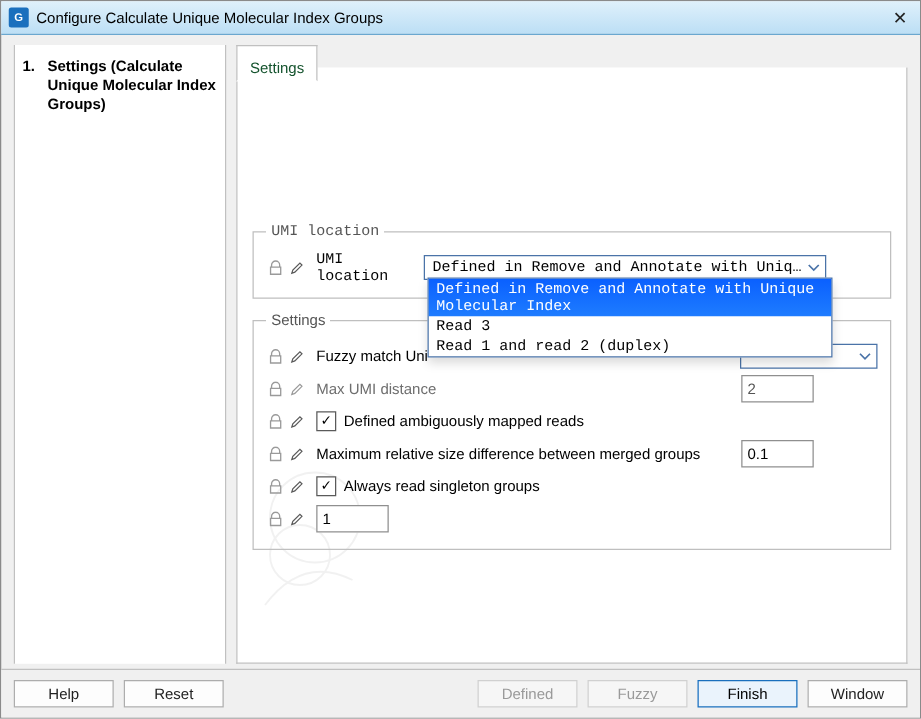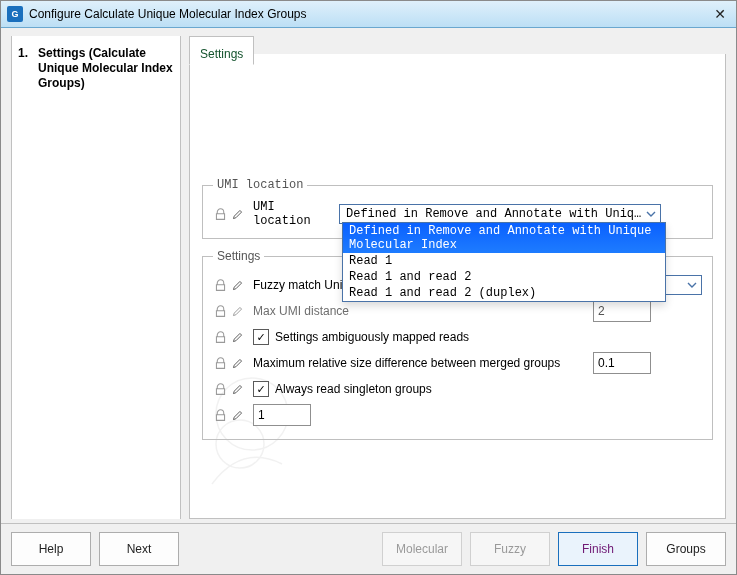--- a/index.html
+++ b/index.html
@@ -54,23 +54,23 @@
   .select-a{width:322px;}
   .select-b{width:322px;}
   .numinput{width:48px;height:18px;border:1px solid var(--input-border);background:#fff;padding:1px 4px;font-size:12px;box-sizing:content-box;}
   .chk{width:14px;height:14px;border:1px solid #5a5a5a;background:#fff;display:inline-flex;align-items:center;justify-content:center;margin-right:6px;font-size:11px;line-height:11px;}
   .chk.checked::after{content:"✓";color:#000;}
   .disabled{color:var(--muted);}
   .dropdown-open{position:absolute;left:301px;top:33px;width:322px;background:#fff;border:1px solid var(--select-border);z-index:40;box-shadow:0 4px 8px rgba(0,0,0,0.15);}
   .dropdown-open .opt{padding:1px 6px;font-size:12px;cursor:pointer;}
   .dropdown-open .opt.sel{background:linear-gradient(to bottom,var(--highlight),var(--highlight2));color:#fff;}
   .footer{display:flex;justify-content:space-between;align-items:center;padding:8px 10px;border-top:1px solid var(--panel-border);background:var(--body-bg);}
-  .btn{height:34px;min-width:80px;padding:0 12px;border:1px solid var(--btn-border);background:#fdfdfd;font-size:12px;color:#222;cursor:pointer;text-align:center;display:inline-flex;align-items:center;justify-content:center;box-sizing:border-box;}
+  .btn{height:22px;min-width:80px;padding:0 12px;border:1px solid var(--btn-border);background:#fdfdfd;font-size:12px;color:#222;cursor:pointer;text-align:center;display:inline-flex;align-items:center;justify-content:center;box-sizing:border-box;}
   .btn.dis{color:#9a9a9a;border-color:#d0d0d0;background:#f6f6f6;cursor:default;}
-  .btn.primary{border:1px solid var(--btn-accent-border);background:var(--btn-accent-bg);color:#701a75;}
+  .btn.primary{border:1px solid var(--btn-accent-border);background:var(--btn-accent-bg);color:#000000;}
   .footer-left{display:flex;gap:8px;}
   .footer-right{display:flex;gap:8px;}
   .watermark{position:absolute;left:2px;top:300px;opacity:0.35;pointer-events:none;}
   .umi-fieldset{position:relative;margin-top:110px;font-family:Liberation Mono, monospace;}
 </style>
 </head>
 <body>
 
 <div class="window">
 
@@ -129,22 +129,21 @@
                   <svg width="12" height="14" viewBox="0 0 12 14">
                       <path d="M2 5l4 4 4-4" stroke="currentColor" stroke-width="1.4" fill="none"></path>
                     </svg>
                 </span>
               </div>
             </div>
           </div>
 
           <div class="dropdown-open" style="left:139px;top:30px;">
             <div class="opt sel">Defined in Remove and Annotate with Unique Molecular Index</div>
-            <div class="opt">Read 1</div>
-            <div class="opt">Read 1 and read 2</div>
+            <div class="opt">Read 3</div>
             <div class="opt">Read 1 and read 2 (duplex)</div>
           </div>
         </fieldset>
 
         <fieldset style="position:relative;z-index:1;">
           <legend>Settings</legend>
 
           <div class="row">
             <div class="icons">
               <span class="ico ico-dim">
@@ -195,21 +194,21 @@
                     <path d="M4 7V5a4 4 0 018 0v2M3 7h10v7H3z" stroke-width="1.3"></path>
                   </svg>
                 </span>
               <span class="ico ico-on">
                   <svg viewBox="0 0 16 16">
                     <path d="M3 13l1-3 7-7 2 2-7 7-3 1z" stroke-width="1.2"></path>
                   </svg>
                 </span>
             </div>
             <span class="chk checked"></span>
-            <div>Settings ambiguously mapped reads</div>
+            <div>Defined ambiguously mapped reads</div>
           </div>
 
           <div class="row">
             <div class="icons">
               <span class="ico ico-dim">
                   <svg viewBox="0 0 16 16">
                     <path d="M4 7V5a4 4 0 018 0v2M3 7h10v7H3z" stroke-width="1.3"></path>
                   </svg>
                 </span>
               <span class="ico ico-on">
@@ -260,23 +259,23 @@
           </div>
         </fieldset>
 
       </div>
     </div>
   </div>
 
   <div class="footer">
     <div class="footer-left">
       <div class="btn">Help</div>
-      <div class="btn">Next</div>
+      <div class="btn">Reset</div>
     </div>
     <div class="footer-right">
-      <div class="btn dis">Molecular</div>
+      <div class="btn dis">Defined</div>
       <div class="btn dis">Fuzzy</div>
       <div class="btn primary">Finish</div>
-      <div class="btn">Groups</div>
+      <div class="btn">Window</div>
     </div>
   </div>
 
 </div>
 
 </body></html>

